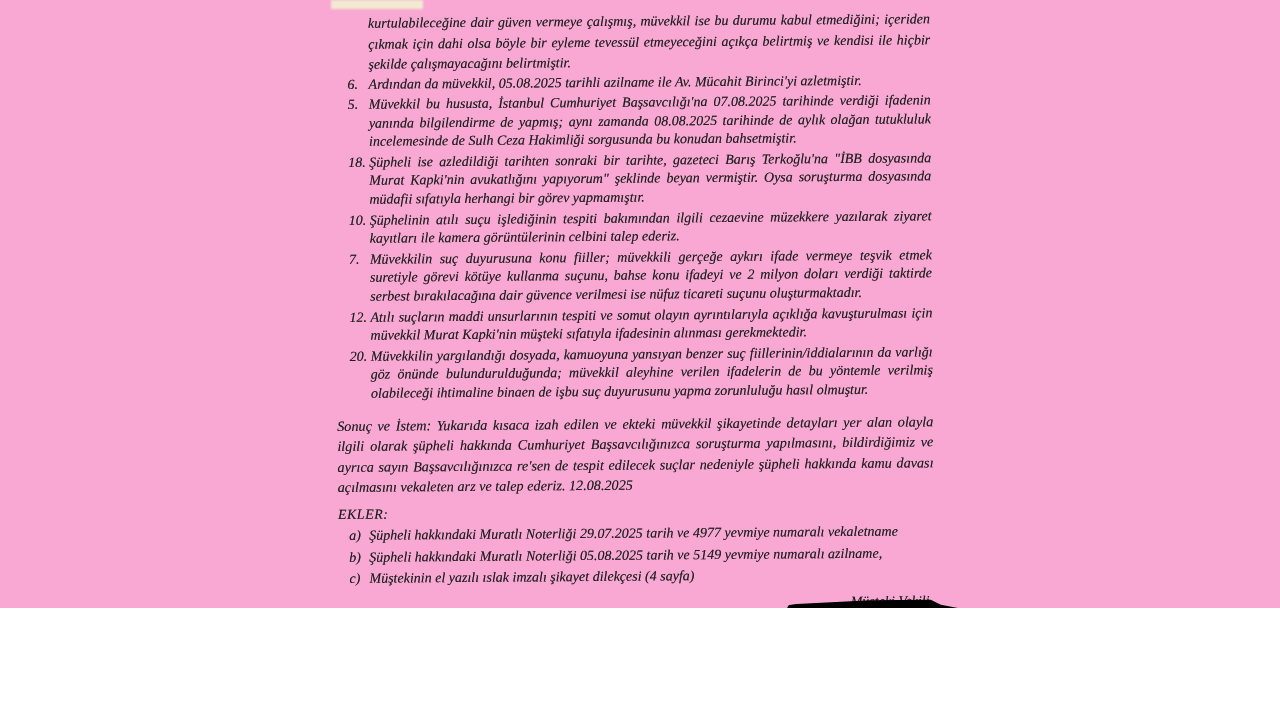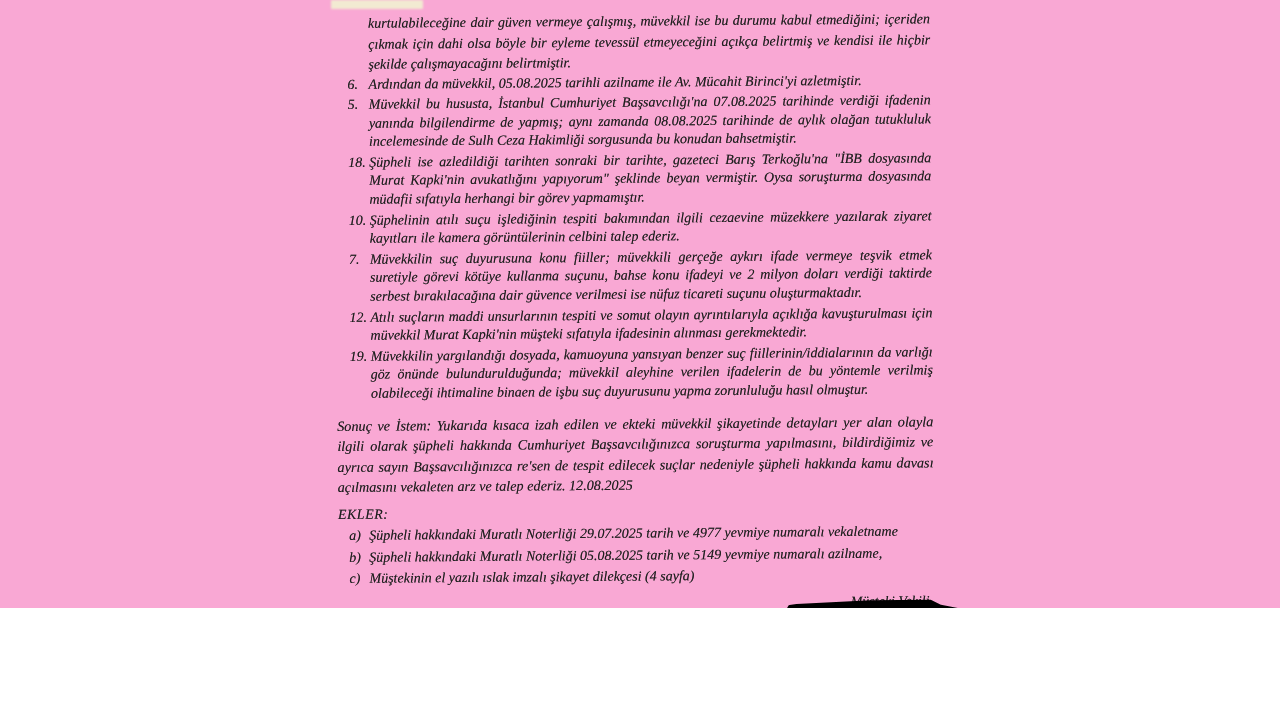--- a/index.html
+++ b/index.html
@@ -79,21 +79,21 @@
     <div class="num-item">
       <span class="num">10.</span><span>Şüphelinin atılı suçu işlediğinin tespiti bakımından ilgili cezaevine müzekkere yazılarak ziyaret kayıtları ile kamera görüntülerinin celbini talep ederiz.</span>
     </div>
     <div class="num-item">
       <span class="num">7.</span><span>Müvekkilin suç duyurusuna konu fiiller; müvekkili gerçeğe aykırı ifade vermeye teşvik etmek suretiyle görevi kötüye kullanma suçunu, bahse konu ifadeyi ve 2 milyon doları verdiği taktirde serbest bırakılacağına dair güvence verilmesi ise nüfuz ticareti suçunu oluşturmaktadır.</span>
     </div>
     <div class="num-item">
       <span class="num">12.</span><span>Atılı suçların maddi unsurlarının tespiti ve somut olayın ayrıntılarıyla açıklığa kavuşturulması için müvekkil Murat Kapki'nin müşteki sıfatıyla ifadesinin alınması gerekmektedir.</span>
     </div>
     <div class="num-item">
-      <span class="num">19.</span><span>Müvekkilin yargılandığı dosyada, kamuoyuna yansıyan benzer suç fiillerinin/iddialarının da varlığı göz önünde bulundurulduğunda; müvekkil aleyhine verilen ifadelerin de bu yöntemle verilmiş olabileceği ihtimaline binaen de işbu suç duyurusunu yapma zorunluluğu hasıl olmuştur.</span>
+      <span class="num">20.</span><span>Müvekkilin yargılandığı dosyada, kamuoyuna yansıyan benzer suç fiillerinin/iddialarının da varlığı göz önünde bulundurulduğunda; müvekkil aleyhine verilen ifadelerin de bu yöntemle verilmiş olabileceği ihtimaline binaen de işbu suç duyurusunu yapma zorunluluğu hasıl olmuştur.</span>
     </div>
 
     <p class="para conclusion">Sonuç ve İstem: Yukarıda kısaca izah edilen ve ekteki müvekkil şikayetinde detayları yer alan olayla ilgili olarak şüpheli hakkında Cumhuriyet Başsavcılığınızca soruşturma yapılmasını, bildirdiğimiz ve ayrıca sayın Başsavcılığınızca re'sen de tespit edilecek suçlar nedeniyle şüpheli hakkında kamu davası açılmasını vekaleten arz ve talep ederiz. 12.08.2025</p>
 
     <p class="ekler-heading">EKLER:</p>
 
     <div class="att-list">
       <div class="att-item">
         <span class="att-label">a)</span><span>Şüpheli hakkındaki Muratlı Noterliği 29.07.2025 tarih ve 4977 yevmiye numaralı vekaletname</span>
       </div>

